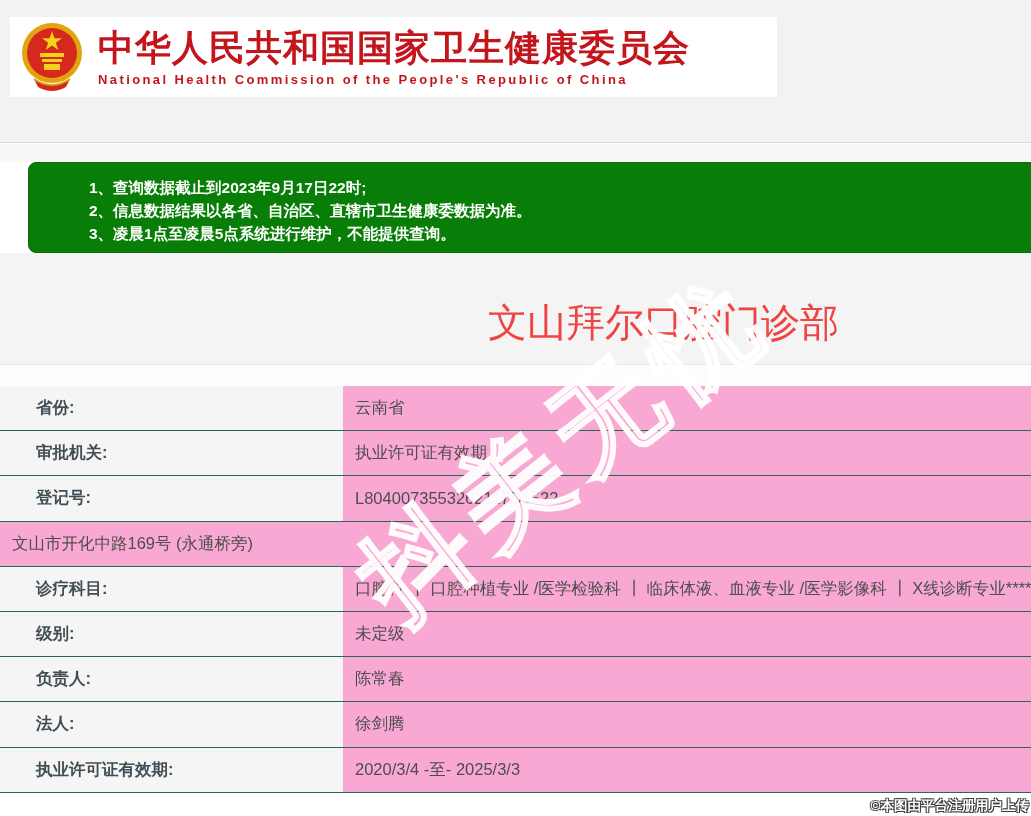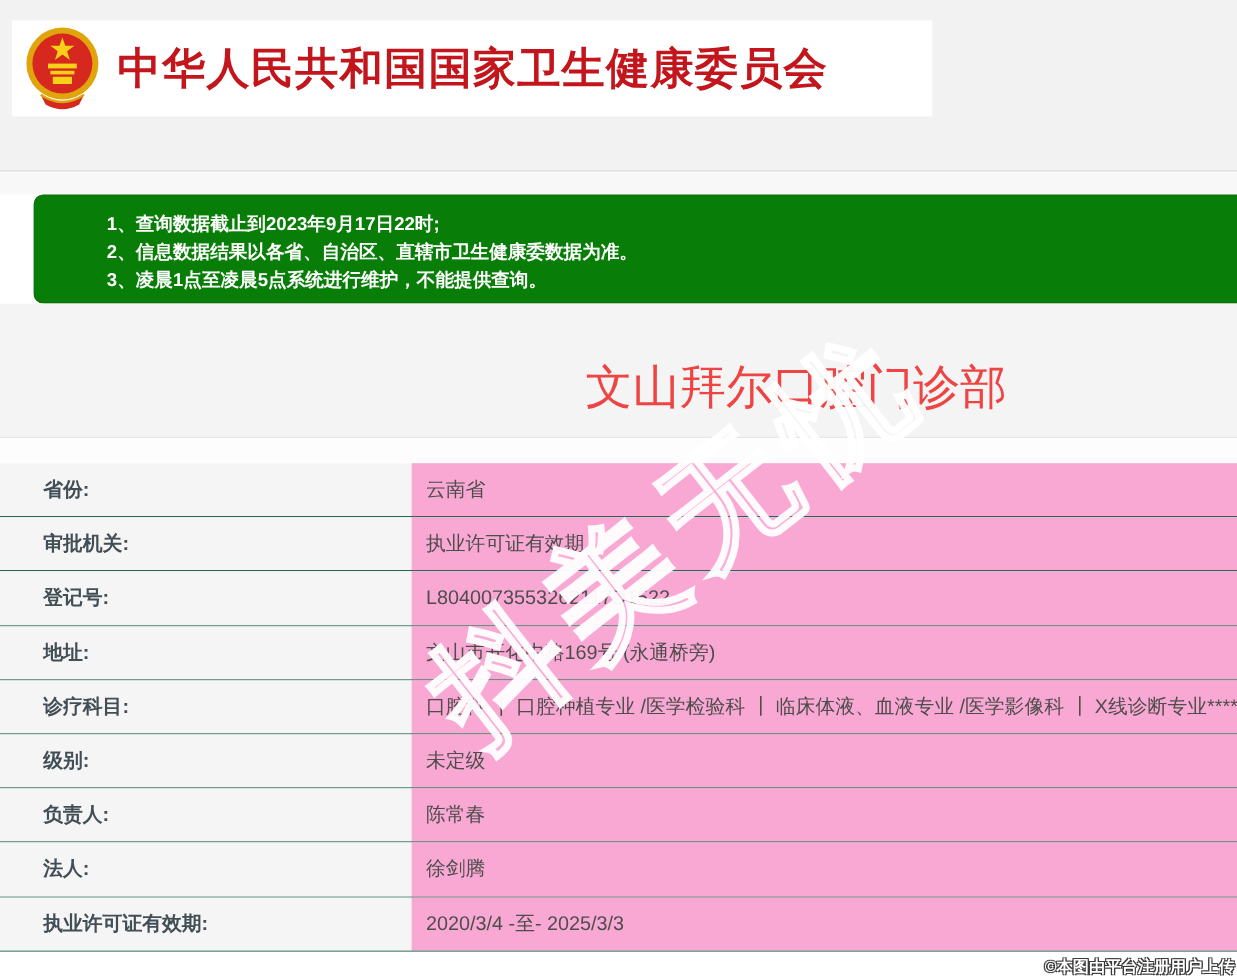--- a/index.html
+++ b/index.html
@@ -96,20 +96,21 @@
     <circle cx="32" cy="32" r="25" fill="#d6281e"></circle>
     <polygon fill="#f7d117" points="32,10 34.4,17.2 42,17.2 35.9,21.7 38.2,29 32,24.5 25.8,29 28.1,21.7 22,17.2 29.6,17.2"></polygon>
     <rect x="20" y="32" width="24" height="4" fill="#f7d117"></rect>
     <rect x="22" y="38" width="20" height="3" fill="#f7d117"></rect>
     <rect x="24" y="43" width="16" height="6" fill="#f7d117"></rect>
     <path d="M 14 58 Q 32 70 50 58 L 46 66 Q 32 74 18 66 Z" fill="#d6281e"></path>
     <path d="M 14 58 Q 32 70 50 58" fill="none" stroke="#e0a50c" stroke-width="2"></path>
   </svg>
   <div class="header-titles">
     <div class="header-title-cn">中华人民共和国国家卫生健康委员会</div>
+    <div class="header-title-en">National Health Commission of the People's Republic of China</div>
   </div>
 </div>
 
 <div class="notice-box">
   <div class="notice-line">1、查询数据截止到2023年9月17日22时;</div>
   <div class="notice-line">2、信息数据结果以各省、自治区、直辖市卫生健康委数据为准。</div>
   <div class="notice-line">3、凌晨1点至凌晨5点系统进行维护，不能提供查询。</div>
 </div>
 
 <div class="title-section"></div>
@@ -123,21 +124,20 @@
   </div>
   <div class="info-row">
     <div class="info-label">审批机关:</div>
     <div class="info-value">执业许可证有效期</div>
   </div>
   <div class="info-row">
     <div class="info-label">登记号:</div>
     <div class="info-value">L8040073553262117D1522</div>
   </div>
   <div class="info-row">
-    <div class="info-label">地址:</div>
     <div class="info-value">文山市开化中路169号 (永通桥旁)</div>
   </div>
   <div class="info-row">
     <div class="info-label">诊疗科目:</div>
     <div class="info-value">口腔科 ┃ 口腔种植专业 /医学检验科 ┃ 临床体液、血液专业 /医学影像科 ┃ X线诊断专业******</div>
   </div>
   <div class="info-row">
     <div class="info-label">级别:</div>
     <div class="info-value">未定级</div>
   </div>

